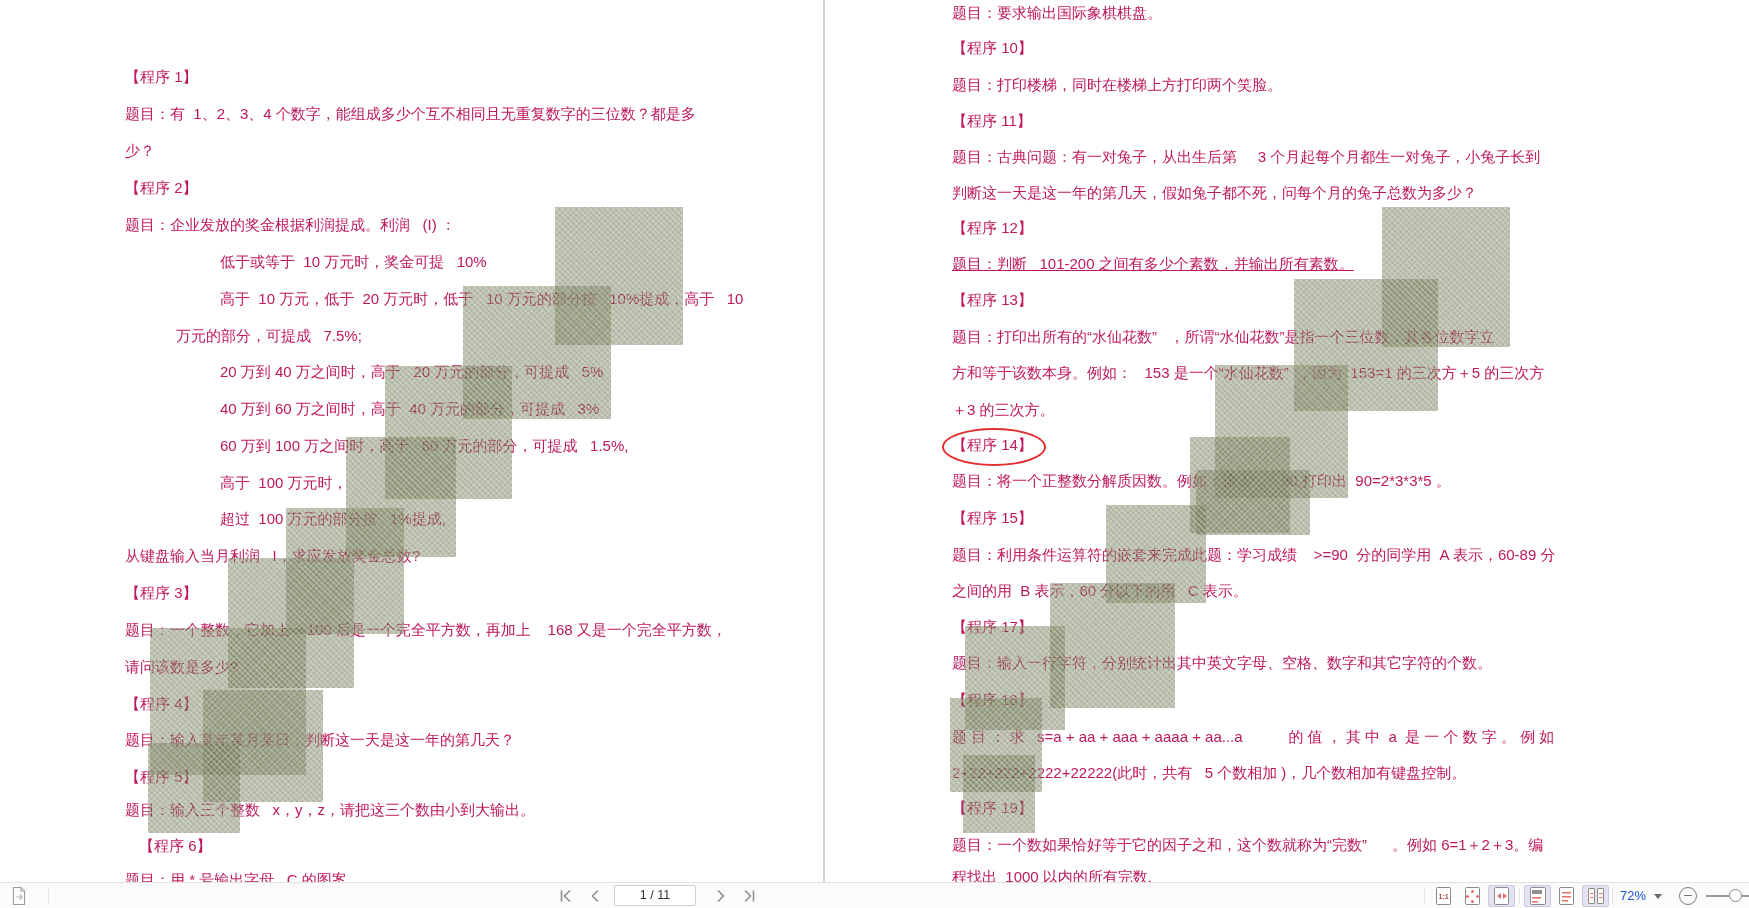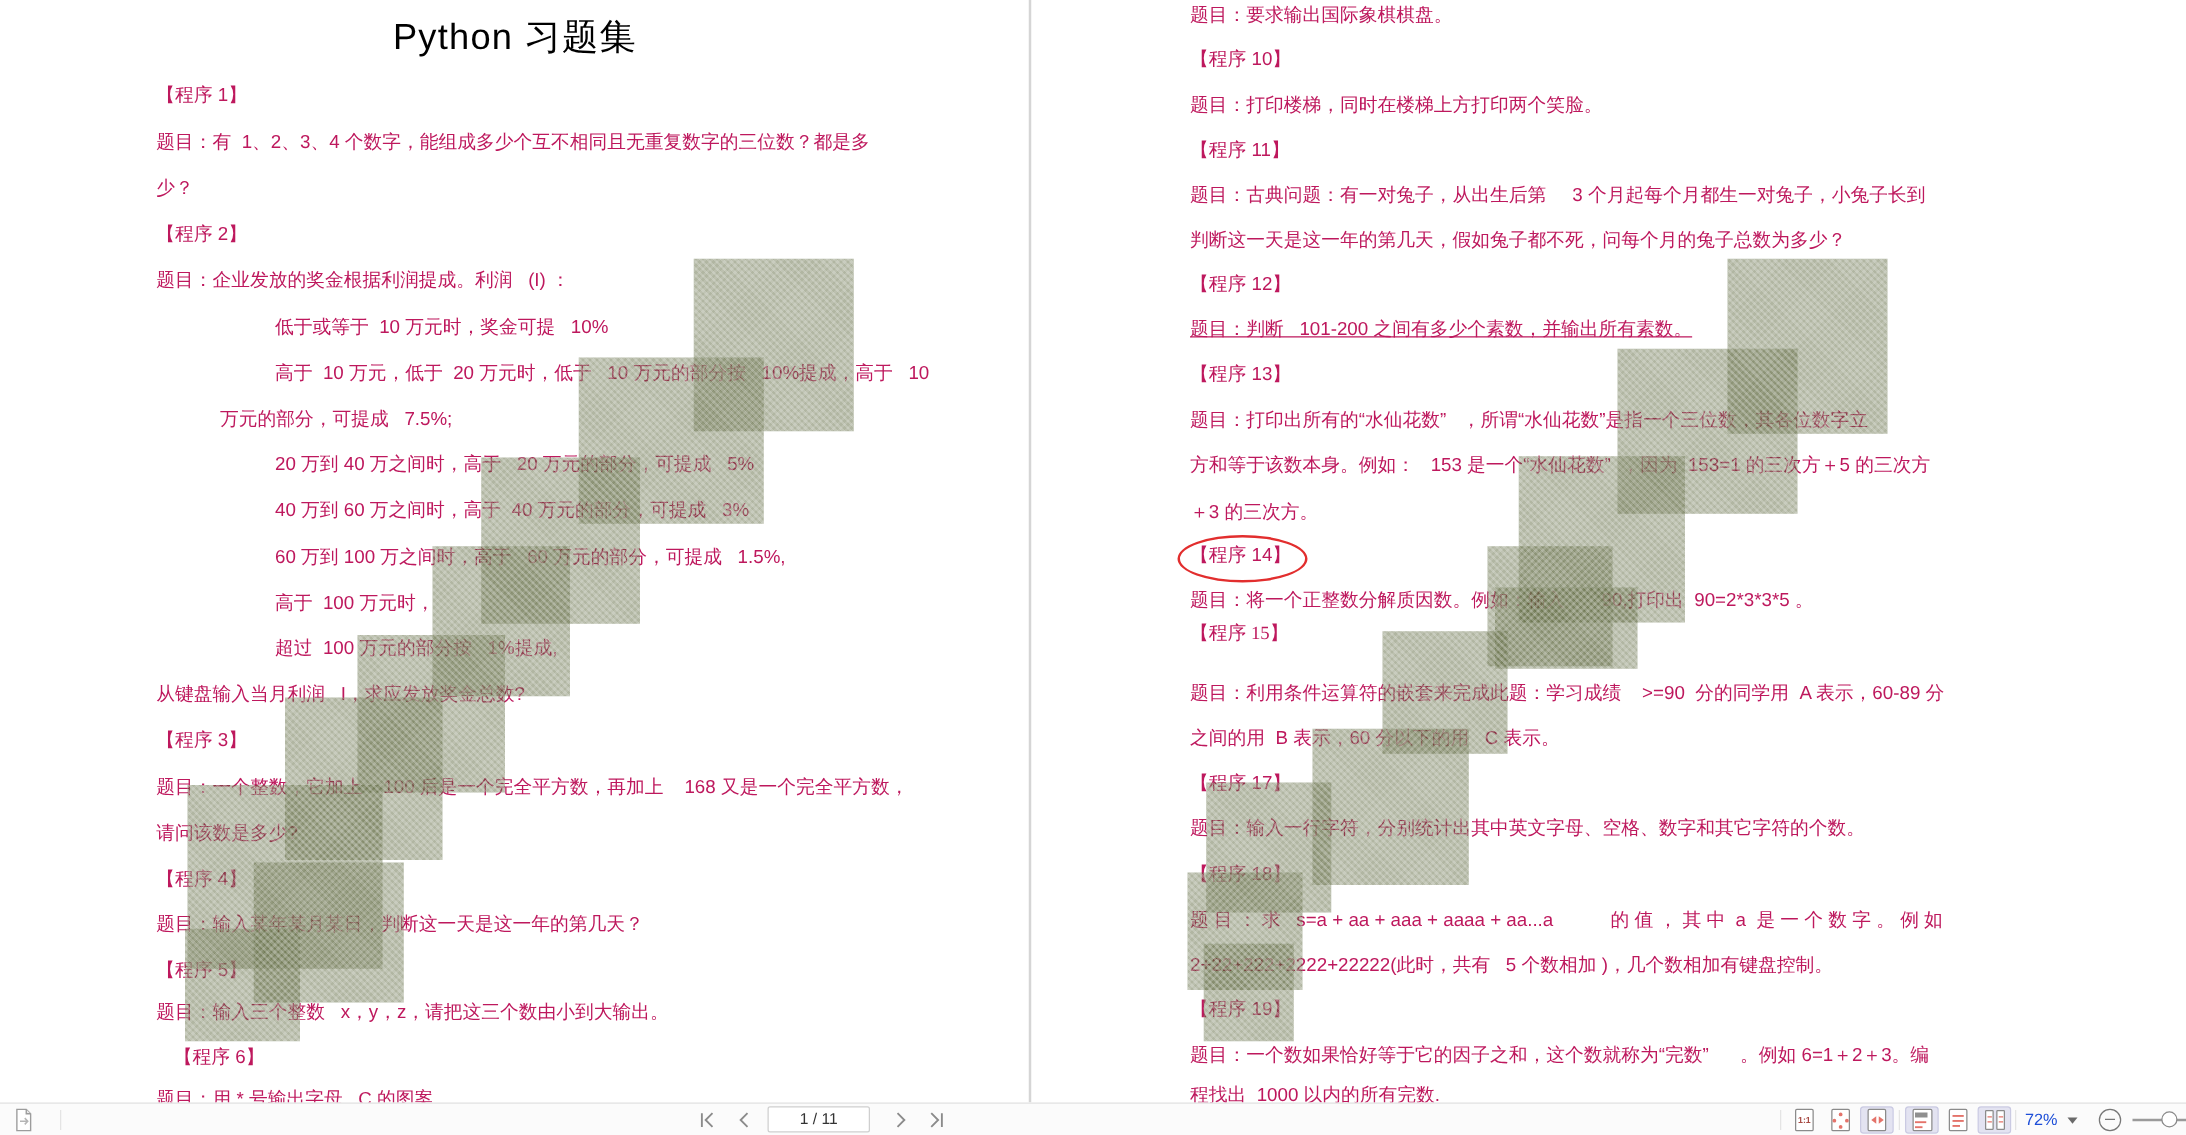--- a/index.html
+++ b/index.html
@@ -60,21 +60,20 @@
   .zoom-track{position:absolute;left:1706px;top:12px;width:43px;height:2px;background:#9a9a9a;cursor:pointer;}
   .zoom-knob{position:absolute;left:1729px;top:6px;width:13px;height:13px;border-radius:50%;
              background:#fff;border:1.6px solid #8a8a8a;box-sizing:border-box;cursor:pointer;}
 </style>
 </head>
 <body>
 
 <div class="app">
 
   <div class="doc-area">
-    <div class="doc-title">Python 习题集</div>
 
     <div>
         <div class="line" style="left: 125px; top: 66px;">【程序 1】</div>
         <div class="line" style="left: 125px; top: 103px;">题目：有  1、2、3、4 个数字，能组成多少个互不相同且无重复数字的三位数？都是多</div>
         <div class="line" style="left: 125px; top: 140px;">少？</div>
         <div class="line" style="left: 125px; top: 177px;">【程序 2】</div>
         <div class="line" style="left: 125px; top: 214px;">题目：企业发放的奖金根据利润提成。利润   (I) ：</div>
         <div class="line" style="left: 220px; top: 251px;">低于或等于  10 万元时，奖金可提   10%</div>
         <div class="line" style="left: 220px; top: 288px;">高于  10 万元，低于  20 万元时，低于   10 万元的部分按   10%提成，高于   10</div>
         <div class="line" style="left: 176px; top: 325px;">万元的部分，可提成   7.5%;</div>
@@ -102,21 +101,21 @@
         <div class="line" style="left: 952px; top: 146px;">题目：古典问题：有一对兔子，从出生后第     3 个月起每个月都生一对兔子，小兔子长到</div>
         <div class="line" style="left: 952px; top: 182px;">判断这一天是这一年的第几天，假如兔子都不死，问每个月的兔子总数为多少？</div>
         <div class="line" style="left: 952px; top: 217px;">【程序 12】</div>
         <div class="line" style="left: 952px; top: 253px; text-decoration: underline;">题目：判断   101-200 之间有多少个素数，并输出所有素数。</div>
         <div class="line" style="left: 952px; top: 289px; text-align: right;">【程序 13】</div>
         <div class="line" style="left: 952px; top: 326px;">题目：打印出所有的“水仙花数”   ，所谓“水仙花数”是指一个三位数，其各位数字立</div>
         <div class="line" style="left: 952px; top: 362px;">方和等于该数本身。例如：   153 是一个“水仙花数”  ，因为  153=1 的三次方＋5 的三次方</div>
         <div class="line" style="left: 952px; top: 399px;">＋3 的三次方。</div>
         <div class="line" style="left: 952px; top: 434px;">【程序 14】</div>
         <div class="line" style="left: 952px; top: 470px;">题目：将一个正整数分解质因数。例如：输入       90,打印出  90=2*3*3*5 。</div>
-        <div class="line" style="left: 952px; top: 496px; font-family: Liberation Serif, serif;">【程序 15】</div>
+        <div class="line" style="left: 952px; top: 507px;">【程序 15】</div>
         <div class="line" style="left: 952px; top: 544px;">题目：利用条件运算符的嵌套来完成此题：学习成绩    &gt;=90  分的同学用  A 表示，60-89 分</div>
         <div class="line" style="left: 952px; top: 580px;">之间的用  B 表示，60 分以下的用   C 表示。</div>
         <div class="line" style="left: 952px; top: 616px;">【程序 17】</div>
         <div class="line" style="left: 952px; top: 652px;">题目：输入一行字符，分别统计出其中英文字母、空格、数字和其它字符的个数。</div>
         <div class="line" style="left: 952px; top: 689px;">【程序 18】</div>
         <div class="line" style="left: 952px; top: 726px;">题 目 ： 求   s=a + aa + aaa + aaaa + aa...a           的 值 ， 其 中  a  是 一 个 数 字 。 例 如</div>
         <div class="line" style="left: 952px; top: 762px;">2+22+222+2222+22222(此时，共有   5 个数相加 )，几个数相加有键盘控制。</div>
         <div class="line" style="left: 952px; top: 797px;">【程序 19】</div>
         <div class="line" style="left: 952px; top: 834px;">题目：一个数如果恰好等于它的因子之和，这个数就称为“完数”      。例如 6=1＋2＋3。编</div>
         <div class="line" style="left: 952px; top: 866px;">程找出  1000 以内的所有完数.</div>

